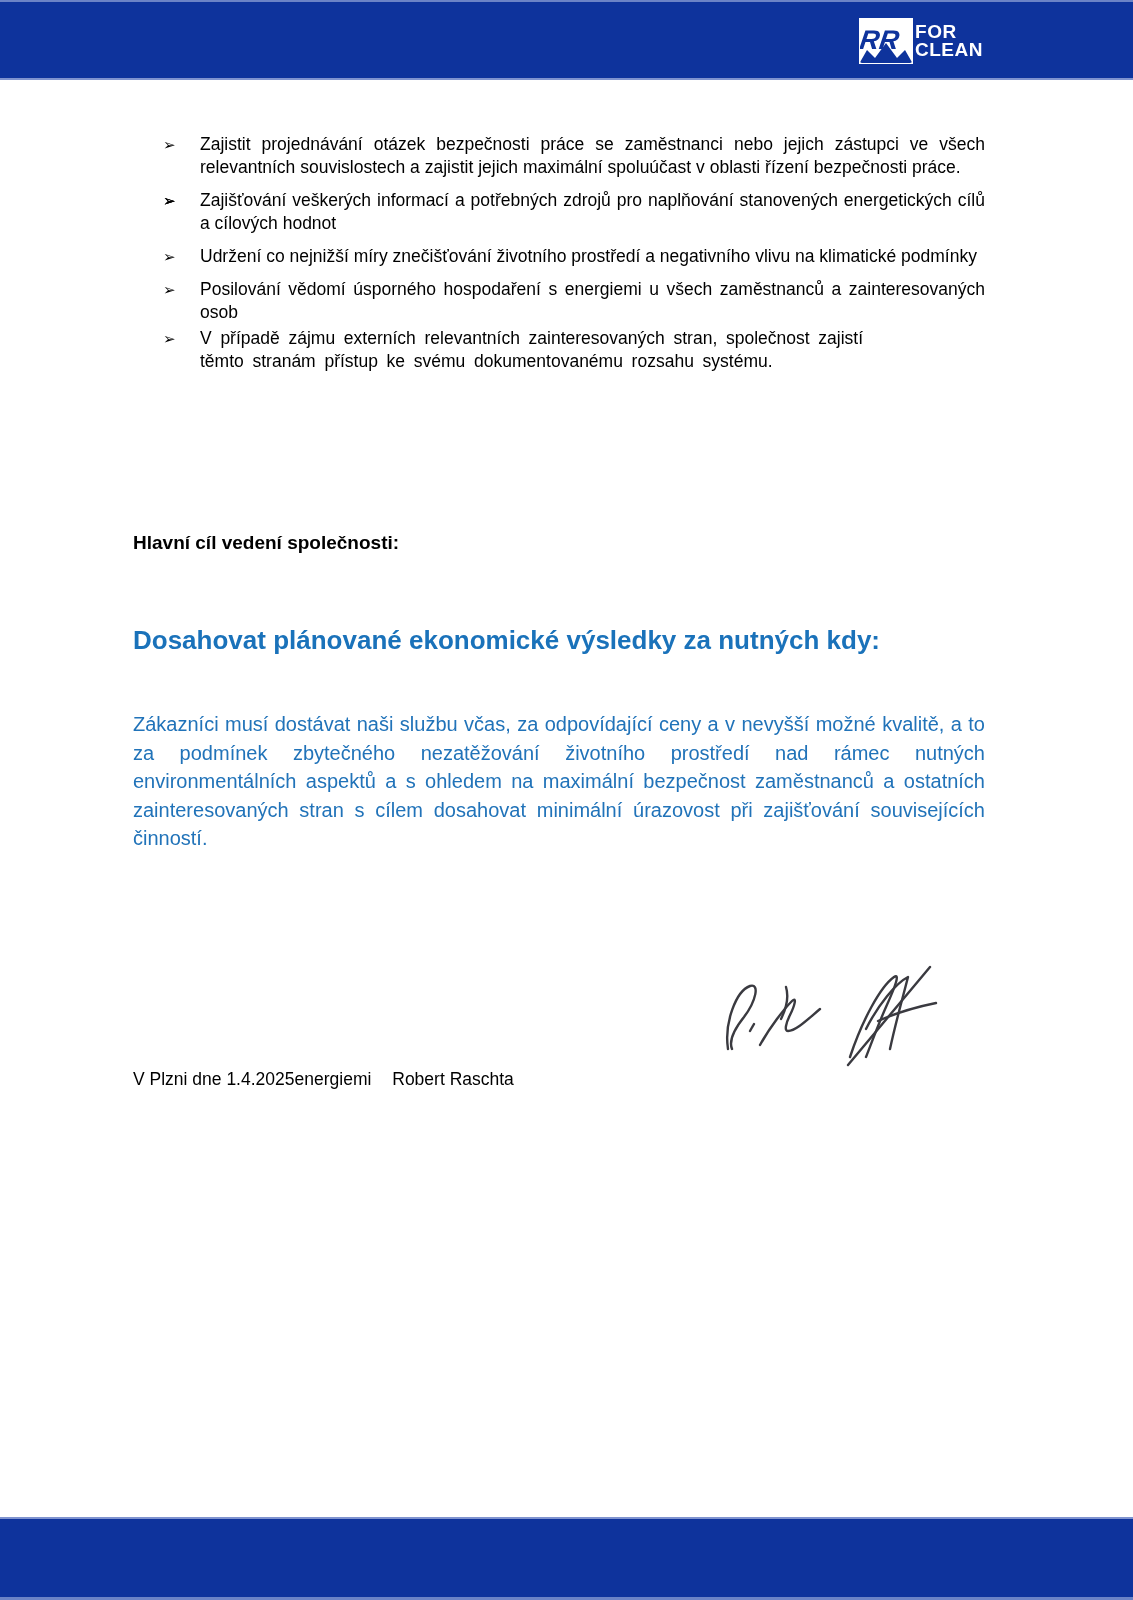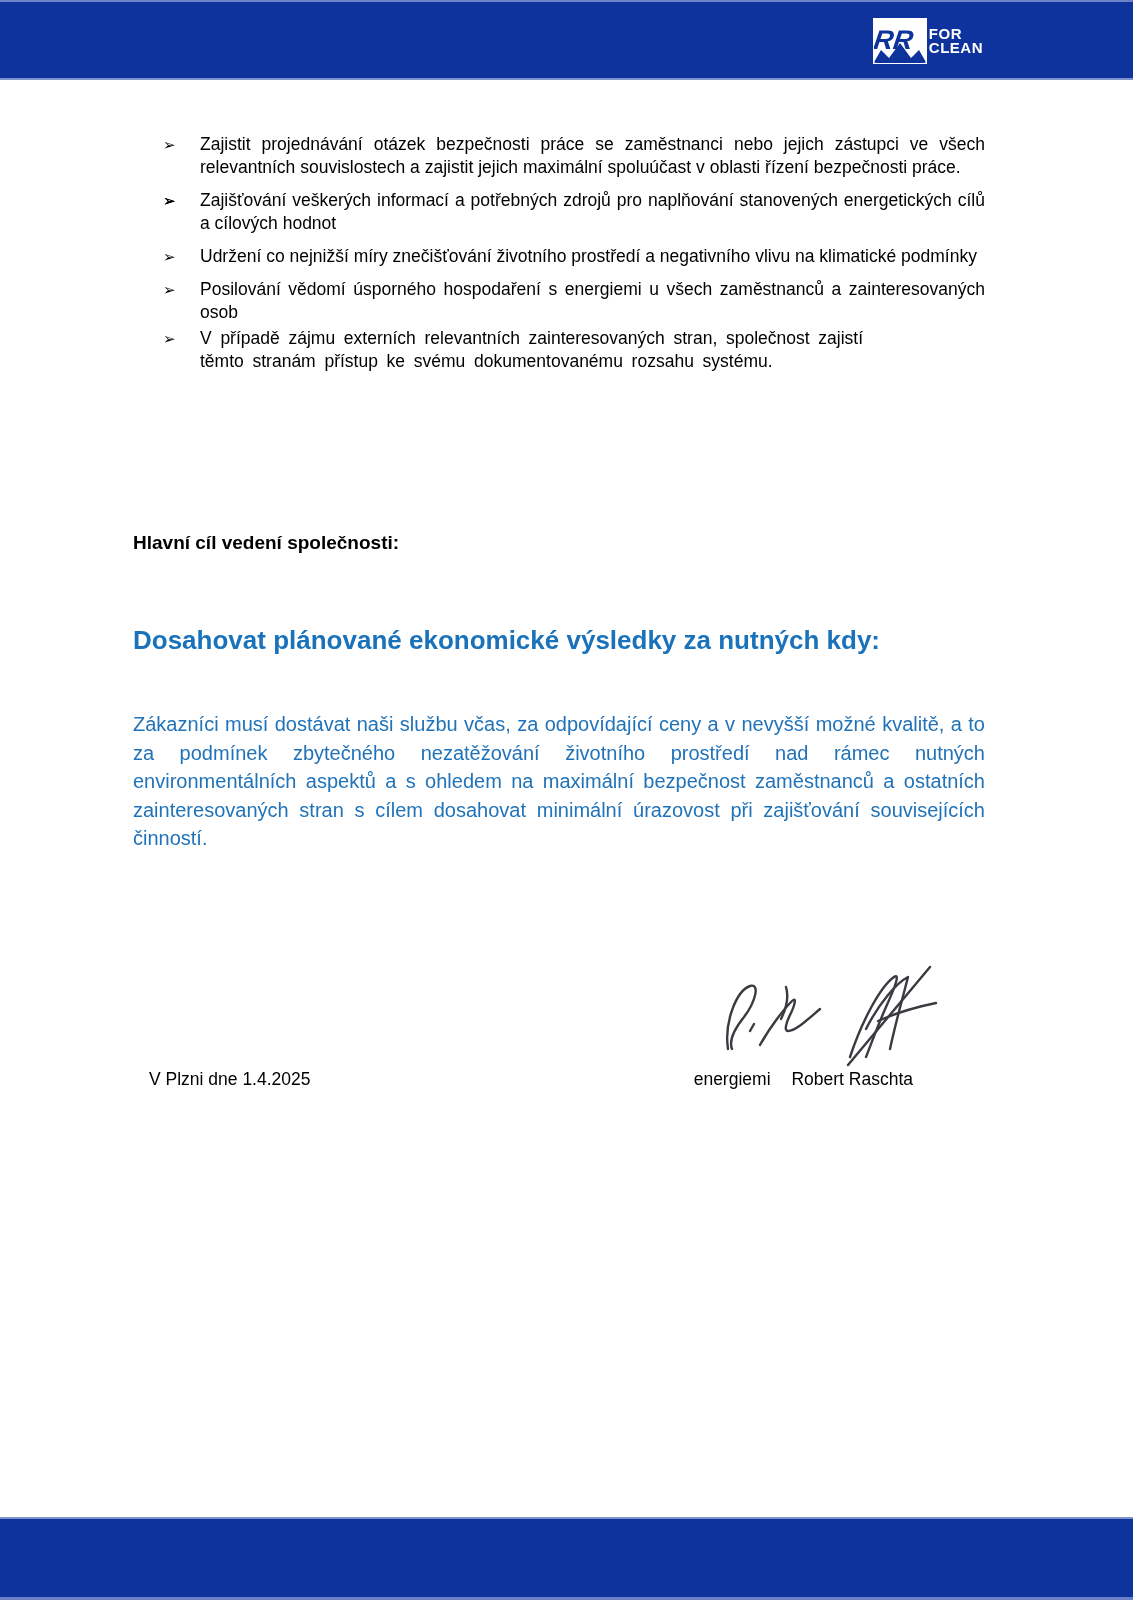--- a/index.html
+++ b/index.html
@@ -38,21 +38,21 @@
     top: 16px;
     right: 150px;
     display: flex;
     align-items: center;
     gap: 2px;
   }
   .logo-mark { width: 54px; height: 46px; display: block; }
   .logo-text {
     color: #fff;
     font-weight: 800;
-    font-size: 15px;
+    font-size: 19px;
     line-height: 0.93;
     letter-spacing: 0.5px;
     font-family: "Liberation Sans", sans-serif;
   }
 
   
   .content {
     position: absolute;
     left: 133px;
     width: 852px;
@@ -113,25 +113,24 @@
   }
   .signature-svg {
     position: absolute;
     left: 565px;
     top: -8px;
     width: 250px;
     height: 110px;
   }
   .signoff-row {
     display: flex;
-    justify-content: space-between;
+    justify-content: flex-start;
     align-items: baseline;
     font-size: 17.5px;
     margin-top: 4px;
-    margin-left: 16px;
   }
   .signoff-right { margin-right: 72px; }
   .signoff-right .name { margin-left: 16px; }
 </style>
 </head>
 <body>
 
 <div class="page">
 
   <div class="band header">

